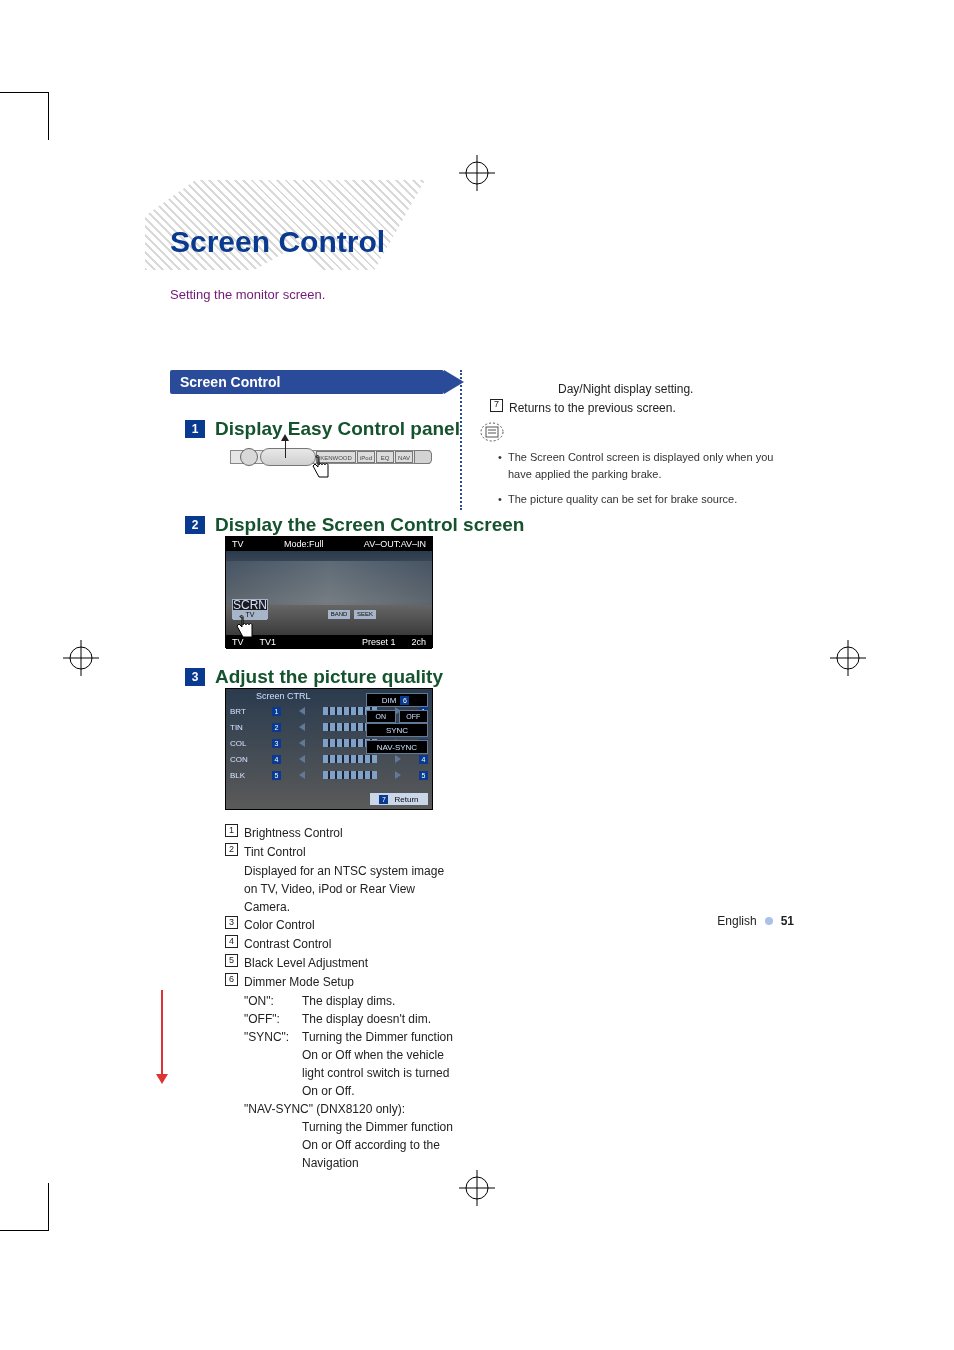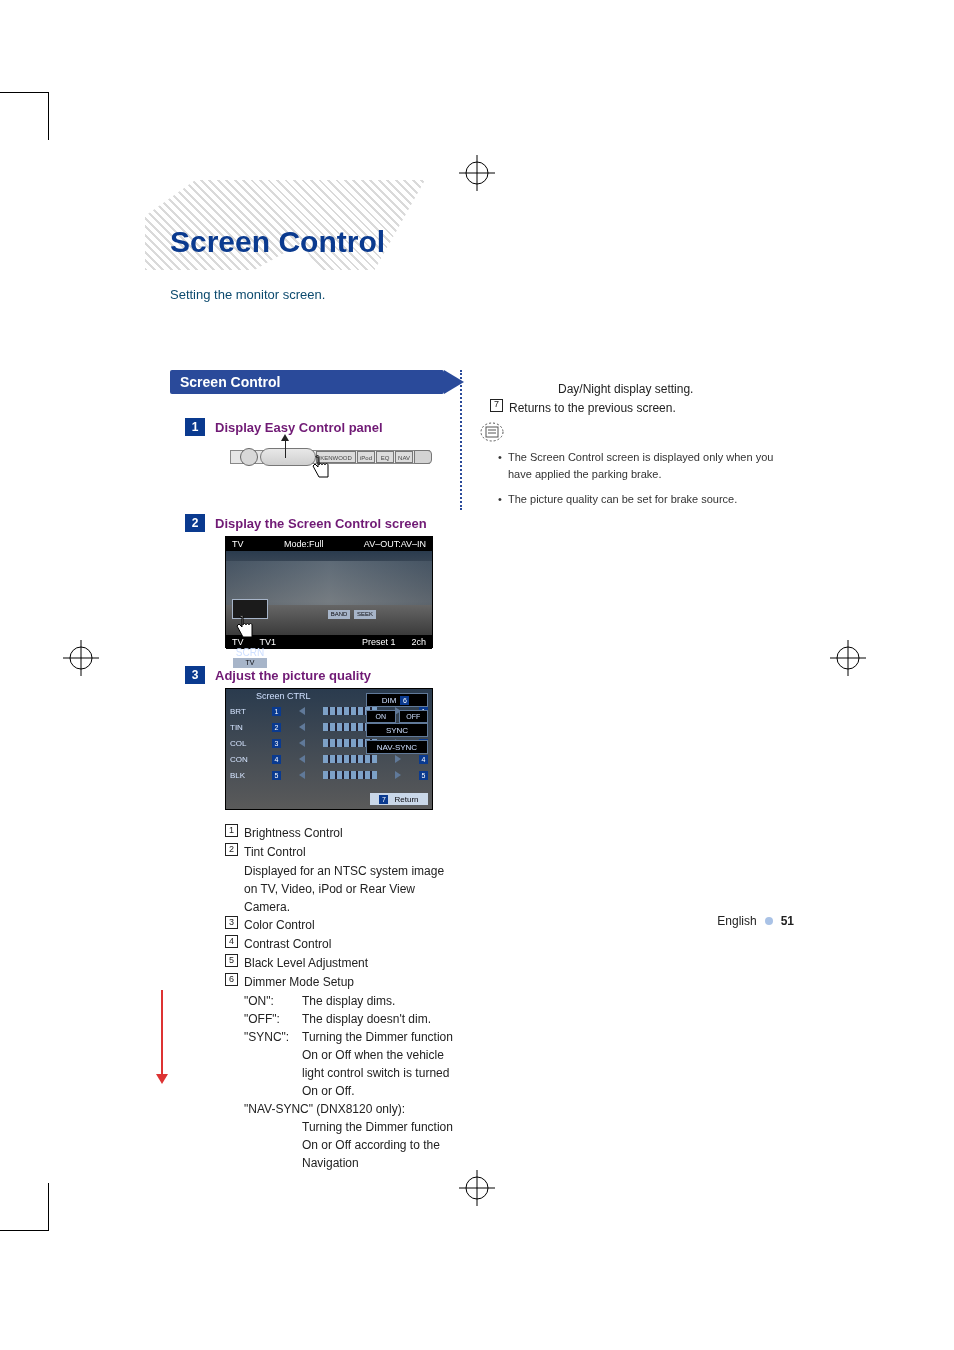--- a/index.html
+++ b/index.html
@@ -16,34 +16,34 @@
   .crop { position:absolute; background:#000; }
   .crop.h1 { left:0;   top:92px;  width:48px; height:1px; }
   .crop.v1 { left:48px; top:92px;  width:1px; height:48px; }
   .crop.h2 { left:0;   top:1230px; width:48px; height:1px; }
   .crop.v2 { left:48px; top:1183px; width:1px; height:48px; }
   
   .hatch { position:absolute; left:145px; top:180px; width:280px; height:90px;
            background:repeating-linear-gradient(45deg,#bbb 0 2px,transparent 2px 6px); opacity:.55;
            clip-path:polygon(0% 40%,18% 0%,100% 0%,82% 100%,62% 100%,56% 70%,39% 100%,0% 100%); }
   .title { position:absolute; left:170px; top:225px; font-size:30px; font-weight:700; color:#0a3a8f; }
-  .subtitle { position:absolute; left:170px; top:287px; font-size:13px; color:#0c4a6e; }
+  .subtitle { position:absolute; left:170px; top:287px; font-size:13px; color:#701a75; }
   
   .tab { position:absolute; left:170px; top:370px; width:274px; height:24px; background:#2a4a9a; color:#fff;
          font-size:14px; font-weight:700; line-height:24px; padding-left:10px; border-radius:2px; }
   .tab::after { content:""; position:absolute; right:-20px; top:0; border-left:20px solid #2a4a9a;
                 border-top:12px solid transparent; border-bottom:12px solid transparent; }
   
   .dots { position:absolute; left:460px; top:370px; width:0; height:140px;
           border-left:2px dotted #2a4a9a; }
   
   .step { position:absolute; left:185px; display:flex; align-items:center; gap:10px; }
   .stepnum { width:20px; height:18px; background:#0a3a8f; color:#fff; font-size:12px; font-weight:700;
              display:flex; align-items:center; justify-content:center; }
-  .steptxt { font-size:13px; font-weight:700; color:#701a75; }
+  .steptxt { font-size:19px; font-weight:700; color:#14532d; }
   .step1 { top:418px; } .step2 { top:514px; } .step3 { top:666px; }
   
   .device { position:absolute; left:220px; top:440px; width:220px; height:36px; }
   .device .bar { position:absolute; left:10px; top:10px; width:200px; height:14px; border:1px solid #888; background:#e6e6e6; }
   .device .slot { position:absolute; top:11px; height:12px; border:1px solid #777; background:#dcdcdc; font-size:6px; text-align:center; line-height:12px; color:#444; }
   .device .kw { left:96px; width:40px; } .device .ip { left:137px; width:18px; }
   .device .eq { left:156px; width:18px; } .device .nv { left:175px; width:18px; }
   .device .stub { position:absolute; left:194px; top:10px; width:18px; height:14px; border:1px solid #777; border-radius:0 4px 4px 0; background:#d3d3d3; }
   .device .knob { position:absolute; left:20px; top:8px; width:18px; height:18px; border:1px solid #666; border-radius:50%; background:#d8d8d8; }
   .device .curve { position:absolute; left:40px; top:8px; width:56px; height:18px; border:1px solid #777; border-radius:10px; background:linear-gradient(#e8e8e8,#cfcfcf); }
@@ -51,21 +51,21 @@
   .hand svg { display:block; }
   .arrowline { position:absolute; left:285px; top:440px; width:0; height:18px; border-left:1px solid #222; }
   .arrowhead { position:absolute; left:281px; top:434px; width:0; height:0; border-left:4px solid transparent; border-right:4px solid transparent; border-bottom:7px solid #222; }
   
   .shot2 { position:absolute; left:225px; top:536px; width:208px; height:112px; background:#0b0b10; border:1px solid #000; }
   .shot2 .top { height:14px; background:#000; color:#fff; font-size:9px; display:flex; align-items:center; padding:0 6px; justify-content:space-between; }
   .shot2 .mid { position:relative; height:84px; background:linear-gradient(#2a3b4e,#6b6b6b 60%,#3b3b3b); }
   .shot2 .bridge { position:absolute; left:0; right:0; top:10px; height:44px;
                    background:linear-gradient(90deg,#526170,#7e8a94,#526170); opacity:.55; }
   .shot2 .scrn { position:absolute; left:6px; top:48px; width:36px; height:20px; background:#1b1b1b; border:1px solid #a7b5c9; color:#cfe0ff; font-size:8px; text-align:center; line-height:10px; padding-top:0; }
-  .shot2 .scrn .s { display:block; font-size:10px;margin-top:48px; }
+  .shot2 .scrn .s { display:block; font-size:12px; }
   .shot2 .scrn .tv { display:block; font-size:7px; background:#a7b5c9; color:#0b0b10; }
   .shot2 .hand { left:8px; top:64px; }
   .shot2 .bot { height:14px; background:#000; color:#fff; font-size:9px; display:flex; align-items:center; gap:16px; padding:0 6px; }
   .shot2 .bot span:nth-child(3){ margin-left:auto; }
   .shot2 .botbtn { position:absolute; right:56px; bottom:16px; display:flex; gap:4px; }
   .shot2 .botbtn .b { width:22px; height:9px; background:#a7b5c9; font-size:6px; text-align:center; color:#0b0b10; line-height:9px; }
   
   .shot3 { position:absolute; left:225px; top:688px; width:208px; height:122px; background:linear-gradient(#2a3b4e,#5a5a5a); border:1px solid #000; }
   .shot3 .hdr { height:14px; color:#cfe0ff; font-size:9px; display:flex; align-items:center; padding-left:30px; }
   .shot3 .row { height:16px; display:flex; align-items:center; padding:0 4px; gap:18px; }

